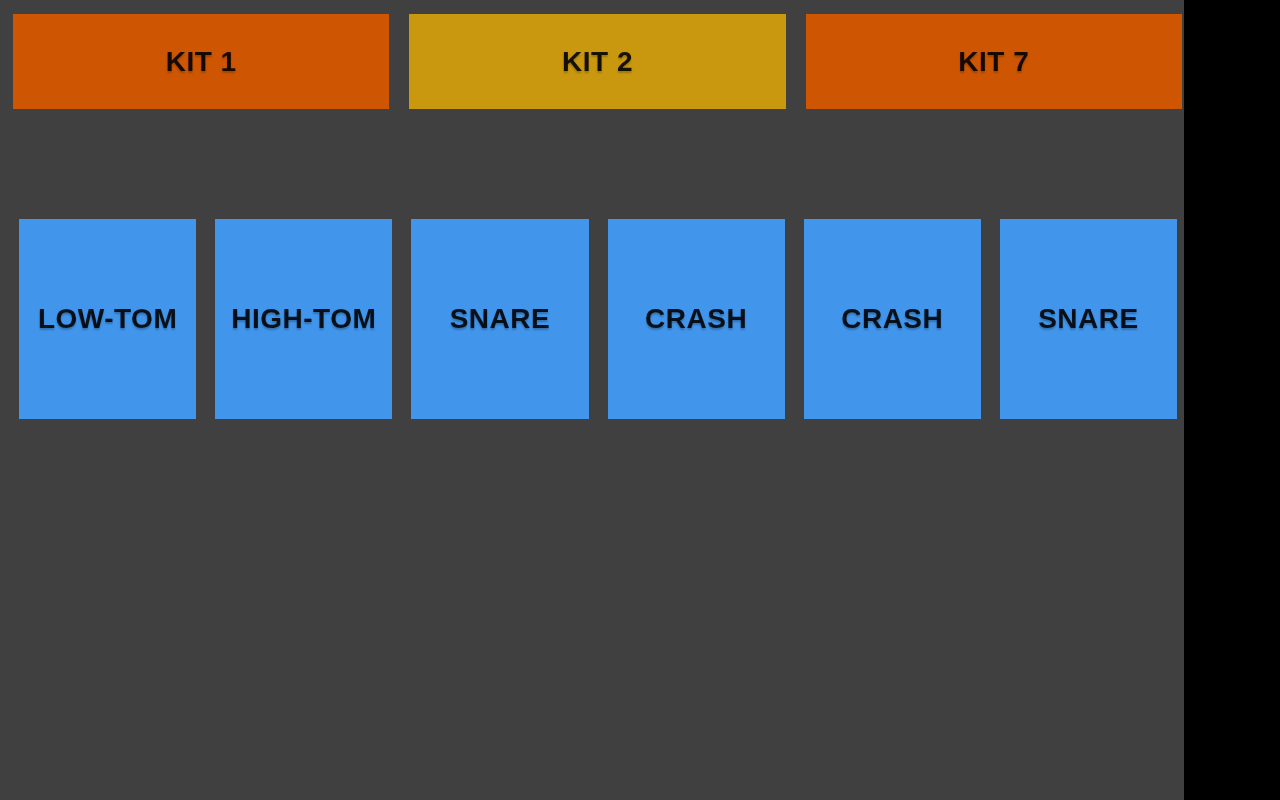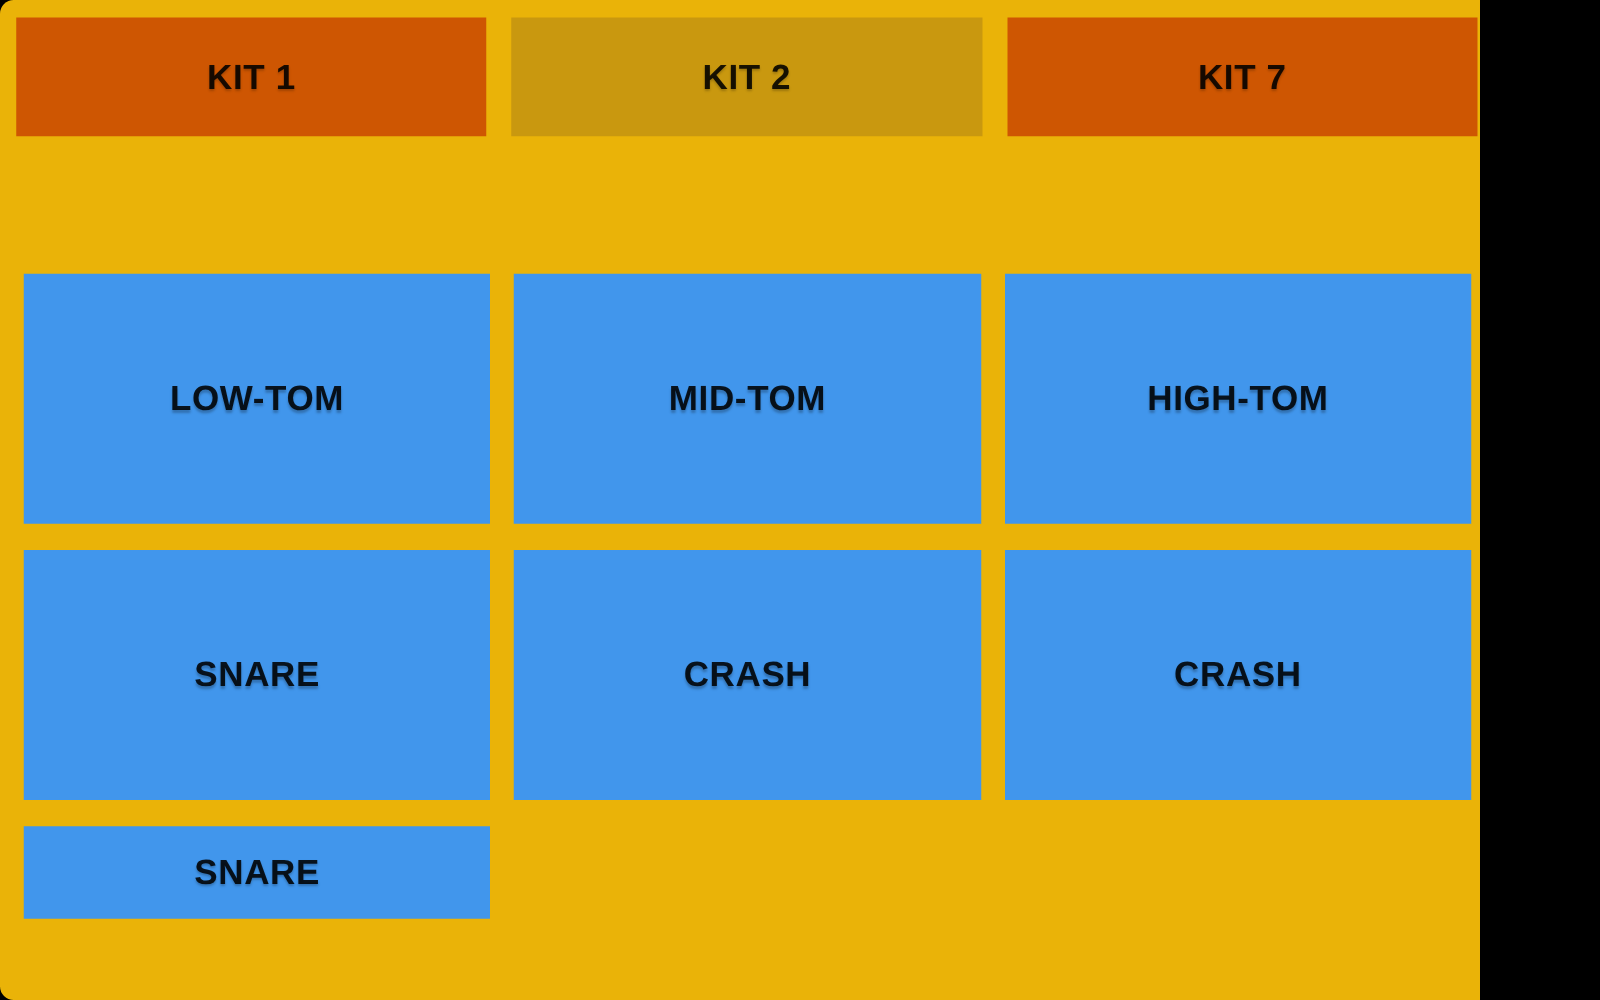--- a/index.html
+++ b/index.html
@@ -8,22 +8,21 @@
     background: #000000;
     width: 1280px;
     height: 800px;
     overflow: hidden;
     font-family: "Liberation Sans", sans-serif;
   }
   #screen {
     position: relative;
     width: 1280px;
     height: 800px;
-    background: #eab308;
-    border-radius: 11px;
+    background: #404040;
   }
 
   
   .kit-row {
     position: absolute;
     left: 13px;
     top: 14px;
     width: 1169px;
     height: 95px;
     display: flex;
@@ -48,21 +47,21 @@
   .kit-gold   { background: #C9980F; text-align: center; }
 
   
   .pad-grid {
     position: absolute;
     left: 19px;
     top: 219px;
     width: 1158px;
     height: 516px;
     display: grid;
-    grid-template-columns: repeat(3, 1fr);
+    grid-template-columns: repeat(6, 1fr);
     grid-template-rows: 200px 200px;
     column-gap: 19px;
     row-gap: 21px;
   }
   .pad {
     background: #4196EC;
     display: flex;
     align-items: center;
     justify-content: center;
     font-size: 28px;
@@ -90,21 +89,20 @@
 <div id="screen">
 
   <div class="kit-row">
     <button class="kit-button kit-orange">KIT 1</button>
     <button class="kit-button kit-gold">KIT 2</button>
     <button class="kit-button kit-orange">KIT 7</button>
   </div>
 
   <div class="pad-grid">
     <div class="pad">LOW-TOM</div>
-    <div class="pad">MID-TOM</div>
     <div class="pad">HIGH-TOM</div>
     <div class="pad">SNARE</div>
     <div class="pad">CRASH</div>
     <div class="pad">CRASH</div>
     <div class="pad">SNARE</div>
   </div>
 
   <div class="nav-bar">
     
     

